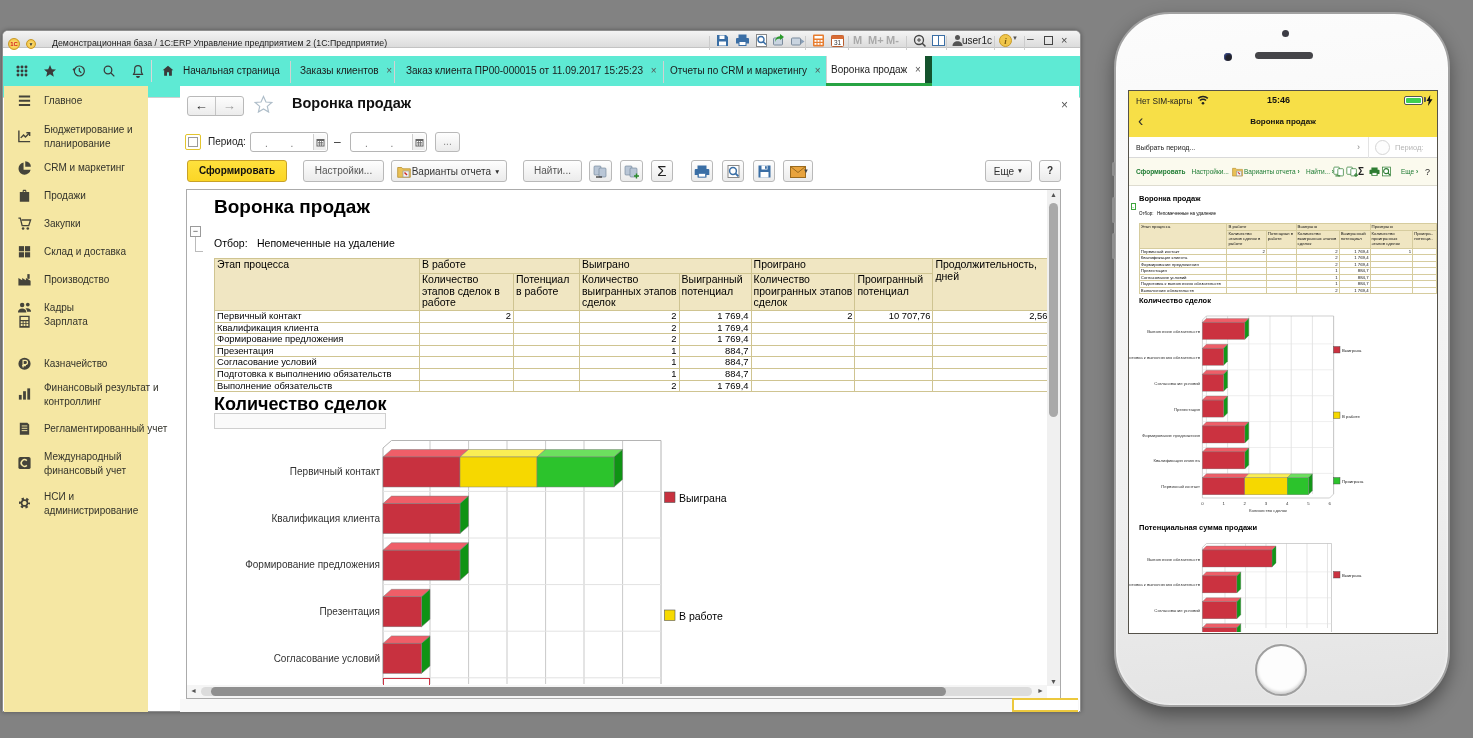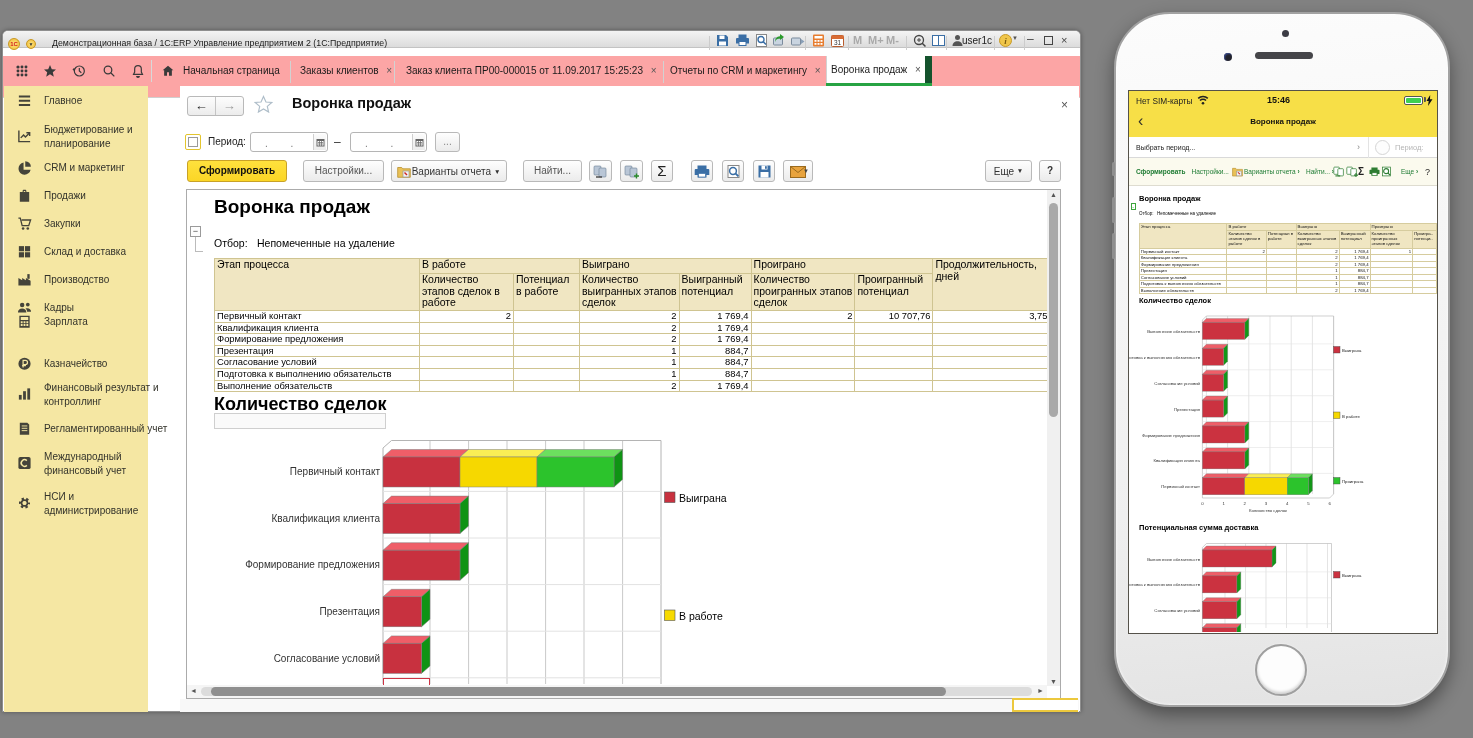--- a/index.html
+++ b/index.html
@@ -1,21 +1,21 @@
 <!DOCTYPE html>
 <html><head><meta charset="utf-8">
 <style>
 *{margin:0;padding:0;box-sizing:border-box}
 body{width:1473px;height:738px;overflow:hidden;background:#828282;font-family:"Liberation Sans",sans-serif}
 #root{position:relative;width:1473px;height:738px}
 .abs{position:absolute}
 #win{position:absolute;left:2px;top:30px;width:1079px;height:682px;background:#fff;border:1px solid #8f8f8f;border-radius:6px 6px 0 0;box-shadow:0 0 4px rgba(0,0,0,.35)}
 #titlebar{position:absolute;left:0;top:0;width:100%;height:17px;background:linear-gradient(#f4f4f4,#dcdcdc);border-radius:5px 5px 0 0;border-bottom:1px solid #c3c3c3}
 #titlebar .ttl{position:absolute;left:49px;top:7px;font-size:8.8px;color:#1a1a1a}
-#tabbar{position:absolute;left:0;top:25px;width:100%;height:42px;background:#fca5a5;border-bottom:1px solid #cfcfcf}
+#tabbar{position:absolute;left:0;top:25px;width:100%;height:42px;background:#5eead4;border-bottom:1px solid #cfcfcf}
 .tb-ic{position:absolute;top:7px;width:16px;height:16px;color:#444}
 .vdiv{position:absolute;top:4px;width:1px;height:22px;background:#d8d8d8}
 .tab{position:absolute;top:0;height:30px;font-size:10px;color:#1a1a1a;white-space:nowrap}
 .tab .x{color:#555;font-size:10px;margin-left:5px}
 #sidebar{position:absolute;left:1px;top:55px;width:144px;height:626px;background:#f5e7a3}
 .mi{position:relative;padding:0 0 0 40px;width:176px;font-size:10px;color:#33332b;line-height:13.5px;display:flex;align-items:center;white-space:nowrap}
 .mi svg{position:absolute;left:13px;width:15px;height:15px}
 #content{position:absolute;left:177px;top:55px;right:1px;bottom:1px;background:#fff}
 
 .navbtns{position:absolute;left:10px;top:10px;width:57px;height:20px;border:1px solid #b9b9b9;border-radius:3px;background:linear-gradient(#fdfdfd,#ececec);display:flex}
@@ -371,21 +371,21 @@
                 <td>Проигранный<br>потенциал</td>
               </tr>
         <tr>
                 <td>Первичный контакт</td>
                 <td class="n">2</td>
                 <td></td>
                 <td class="n">2</td>
                 <td class="n">1 769,4</td>
                 <td class="n">2</td>
                 <td class="n">10 707,76</td>
-                <td class="n">3,75</td>
+                <td class="n">2,56</td>
               </tr>
         <tr>
                 <td>Квалификация клиента</td>
                 <td></td>
                 <td></td>
                 <td class="n">2</td>
                 <td class="n">1 769,4</td>
                 <td></td>
                 <td></td>
                 <td></td>
@@ -737,21 +737,21 @@
               <text x="1327.6000000000001" y="505">6</text>
               <text x="1266" y="512">Количество сделок</text>
             </g>
             <rect x="1331.5" y="346.5" width="6.5" height="6.5" fill="#cb3240" stroke="#444" stroke-width="0.4"></rect>
             <text x="1340" y="352.0" font-size="4.3" fill="#222">Выиграна</text>
             <rect x="1331.5" y="412" width="6.5" height="6.5" fill="#f6d800" stroke="#444" stroke-width="0.4"></rect>
             <text x="1340" y="417.5" font-size="4.3" fill="#222">В работе</text>
             <rect x="1331.5" y="477.5" width="6.5" height="6.5" fill="#2cc32c" stroke="#444" stroke-width="0.4"></rect>
             <text x="1340" y="483.0" font-size="4.3" fill="#222">Проиграна</text>
           </svg>
-      <div class="abs" style="left:10px;top:337px;font-size:7.5px;font-weight:bold;color:#000">Потенциальная сумма доставка</div>
+      <div class="abs" style="left:10px;top:337px;font-size:7.5px;font-weight:bold;color:#000">Потенциальная сумма продажи</div>
       <svg class="abs" style="left:0;top:350px" width="313" height="96" viewBox="1127 536 313 96">
             <g stroke="#d8d8d8" stroke-width="0.7">
               <path d="M1223 543.5V628"></path>
               <path d="M1243.5 543.5V628"></path>
               <path d="M1264 543.5V628"></path>
               <path d="M1284.5 543.5V628"></path>
               <path d="M1305 543.5V628"></path>
               <path d="M1325.5 543.5V628"></path>
             </g>
             <g stroke="#bbb" fill="none" stroke-width="0.7">

